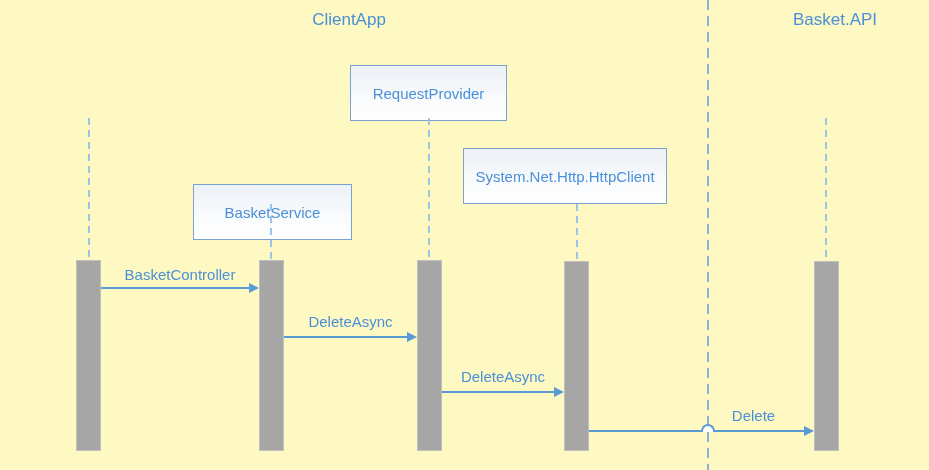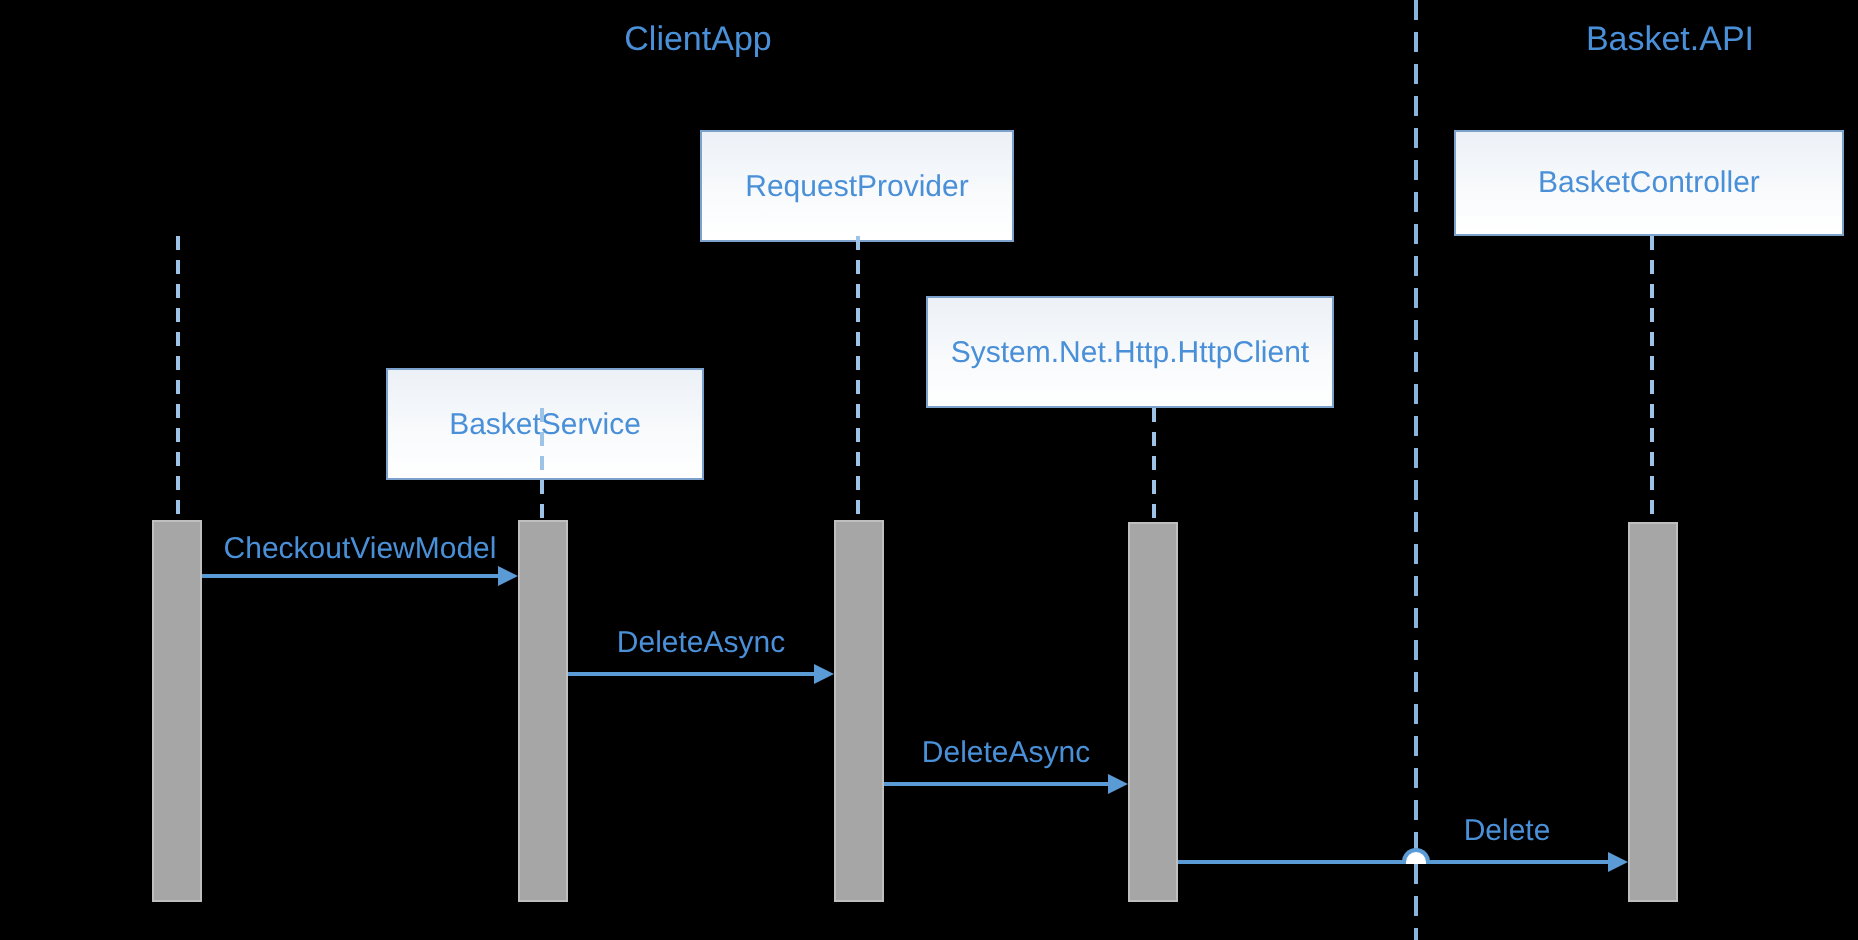--- a/index.html
+++ b/index.html
@@ -1,20 +1,20 @@
 <!DOCTYPE html>
 <html style="--text: #4a90d8; --line: #5b9bd5; --lifeline: #9dc3e6; --divider: #8ab4de; --activation: #a6a6a6; --box-border: #7ba1cc;"><head>
 <meta charset="utf-8">
 <style>
   html, body { margin: 0; padding: 0; background: #ffffff; }
   .canvas {
     position: relative;
     width: 929px;
     height: 470px;
-    background: #000000;
+    background: #fef9c3;
     font-family: "Liberation Sans", sans-serif;
     overflow: hidden;
   }
   .group-label {
     position: absolute;
     text-align: center;
     font-size: 17px;
     color: var(--text, #4a90d8);
   }
   .divider {
@@ -84,43 +84,40 @@
 <div class="canvas">
 
   <div class="group-label" style="left:249px; top:10px; width:200px;">ClientApp</div>
   <div class="group-label" style="left:735px; top:10px; width:200px;">Basket.API</div>
 
   <div class="divider" style="left:707px; top:0; height:470px;"></div>
 
   <div class="pbox" style="left:350px; top:65px; width:157px; height:56px;">
     <span>RequestProvider</span>
   </div>
-  <div class="pbox" style="left:727px; top:65px; width:195px; height:53px;">
-    <span>BasketController</span>
-  </div>
   <div class="pbox" style="left:193px; top:148px; width:159px; height:56px;margin-top:36px;">
     <span>BasketService</span>
   </div>
   <div class="pbox" style="left:463px; top:148px; width:204px; height:56px;">
     <span>System.Net.Http.HttpClient</span>
   </div>
 
   <div class="lifeline" style="left:88px; top:118px; height:142px;"></div>
   <div class="lifeline" style="left:270px; top:204px; height:56px;"></div>
   <div class="lifeline" style="left:428px; top:118px; height:142px;"></div>
   <div class="lifeline" style="left:576px; top:204px; height:57px;"></div>
   <div class="lifeline" style="left:825px; top:118px; height:143px;"></div>
 
   <div class="activation" style="left:76px; top:260px; height:191px;"></div>
   <div class="activation" style="left:259px; top:260px; height:191px;"></div>
   <div class="activation" style="left:417px; top:260px; height:191px;"></div>
   <div class="activation" style="left:564px; top:261px; height:190px;"></div>
   <div class="activation" style="left:814px; top:261px; height:190px;"></div>
 
-  <div class="msg-label" style="left:101px; top:265px; width:158px;">CheckoutViewModel</div>
+  <div class="msg-label" style="left:101px; top:265px; width:158px;">BasketController</div>
   <div class="msg-line" style="left:101px; top:287px; width:149px;"></div>
   <div class="msg-head" style="left:249px; top:283px;"></div>
 
   <div class="msg-label" style="left:284px; top:312px; width:133px;">DeleteAsync</div>
   <div class="msg-line" style="left:284px; top:336px; width:124px;"></div>
   <div class="msg-head" style="left:407px; top:332px;"></div>
 
   <div class="msg-label" style="left:442px; top:367px; width:122px;">DeleteAsync</div>
   <div class="msg-line" style="left:442px; top:391px; width:113px;"></div>
   <div class="msg-head" style="left:554px; top:387px;"></div>

